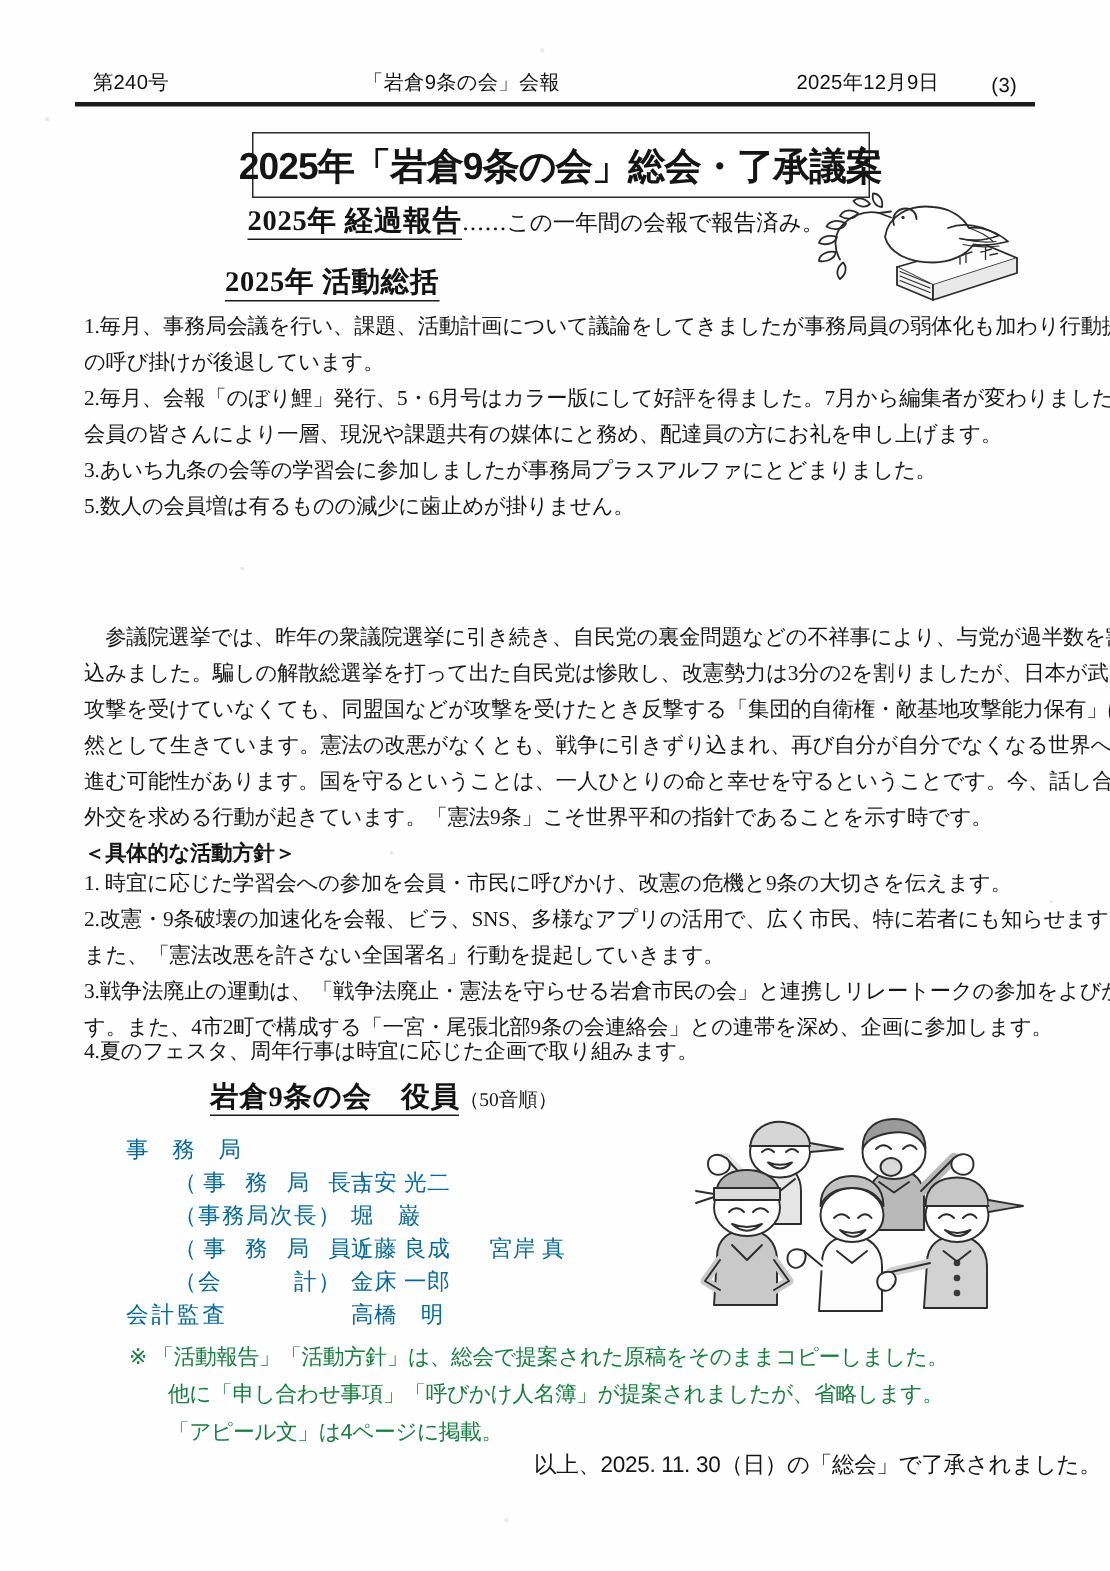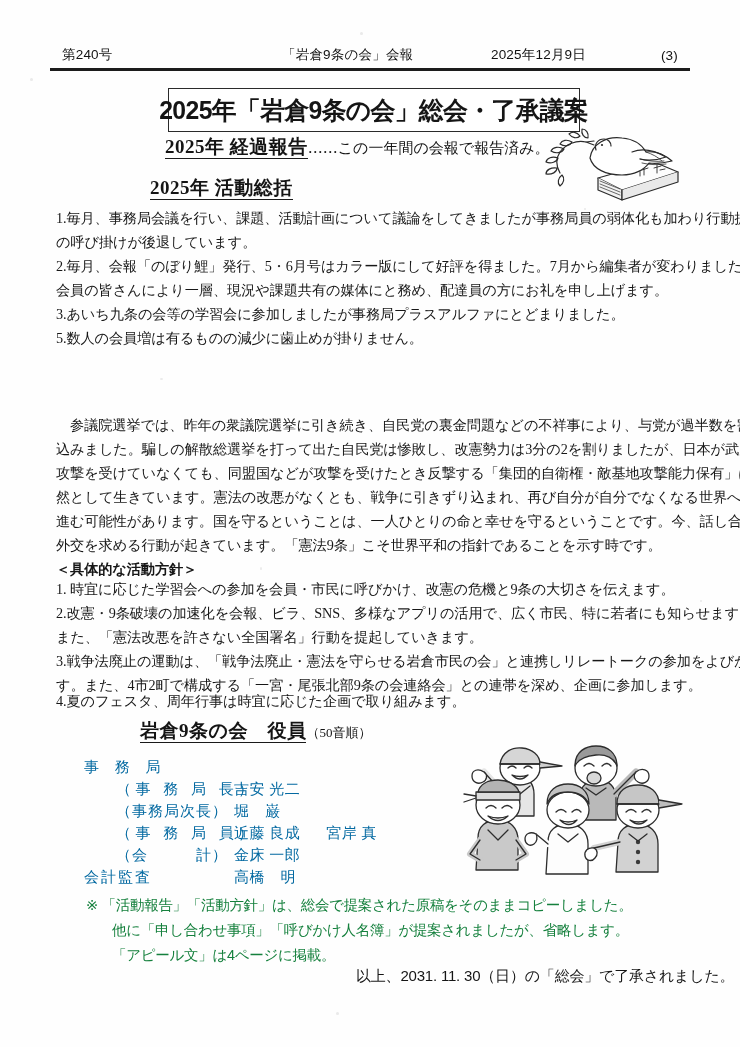--- a/index.html
+++ b/index.html
@@ -25,26 +25,25 @@
     padding: 0;
   }
 
   
   .masthead {
     position: absolute;
     left: 62px;
     top: 46px;
     width: 616px;
     display: flex;
-    align-items: center;
+    align-items: flex-end;
     font-size: 13.5px;
     letter-spacing: 0.2px;
     color: #111;
     font-family: "Liberation Sans", "DejaVu Sans", sans-serif;
-    gap: 40px;
   }
   .masthead .issue { width: 170px; }
   .masthead .title-mid { flex: 1; text-align: left; padding-left: 10px; }
   .masthead .date { width: 120px; text-align: right; }
   .masthead .pageno { width: 52px; text-align: right; }
   .masthead-rule {
     position: absolute;
     left: 50px;
     top: 68px;
     width: 640px;
@@ -324,21 +323,21 @@
       <span class="names" style="padding-left:18px">高橋　明</span>
     </div>
   </div>
 
   <div class="note">
     <div class="nrow">※ 「活動報告」「活動方針」は、総会で提案された原稿をそのままコピーしました。</div>
     <div class="nrow sub">他に「申し合わせ事項」「呼びかけ人名簿」が提案されましたが、省略します。</div>
     <div class="nrow sub">「アピール文」は4ページに掲載。</div>
   </div>
 
-  <div class="closing">以上、2031. 11. 30（日）の「総会」で了承されました。</div>
+  <div class="closing">以上、2025. 11. 30（日）の「総会」で了承されました。</div>
 
   <div class="illus-dove">
     <svg viewBox="0 0 160 92" xmlns="http://www.w3.org/2000/svg" fill="none" stroke="#2b2b2b" stroke-width="1.2" stroke-linecap="round" stroke-linejoin="round">
 
       <path d="M62 60 L118 44 L142 54 L86 72 Z" fill="#fdfdfd"></path>
       <path d="M62 60 L62 72 L86 82 L86 72" fill="#f2f2f2"></path>
       <path d="M86 72 L86 82 L142 64 L142 54" fill="#e9e9e9"></path>
       <path d="M64 63 L84 71" stroke-width="0.7"></path>
       <path d="M64 66 L84 74" stroke-width="0.7"></path>
       <path d="M64 69 L84 77" stroke-width="0.7"></path>

